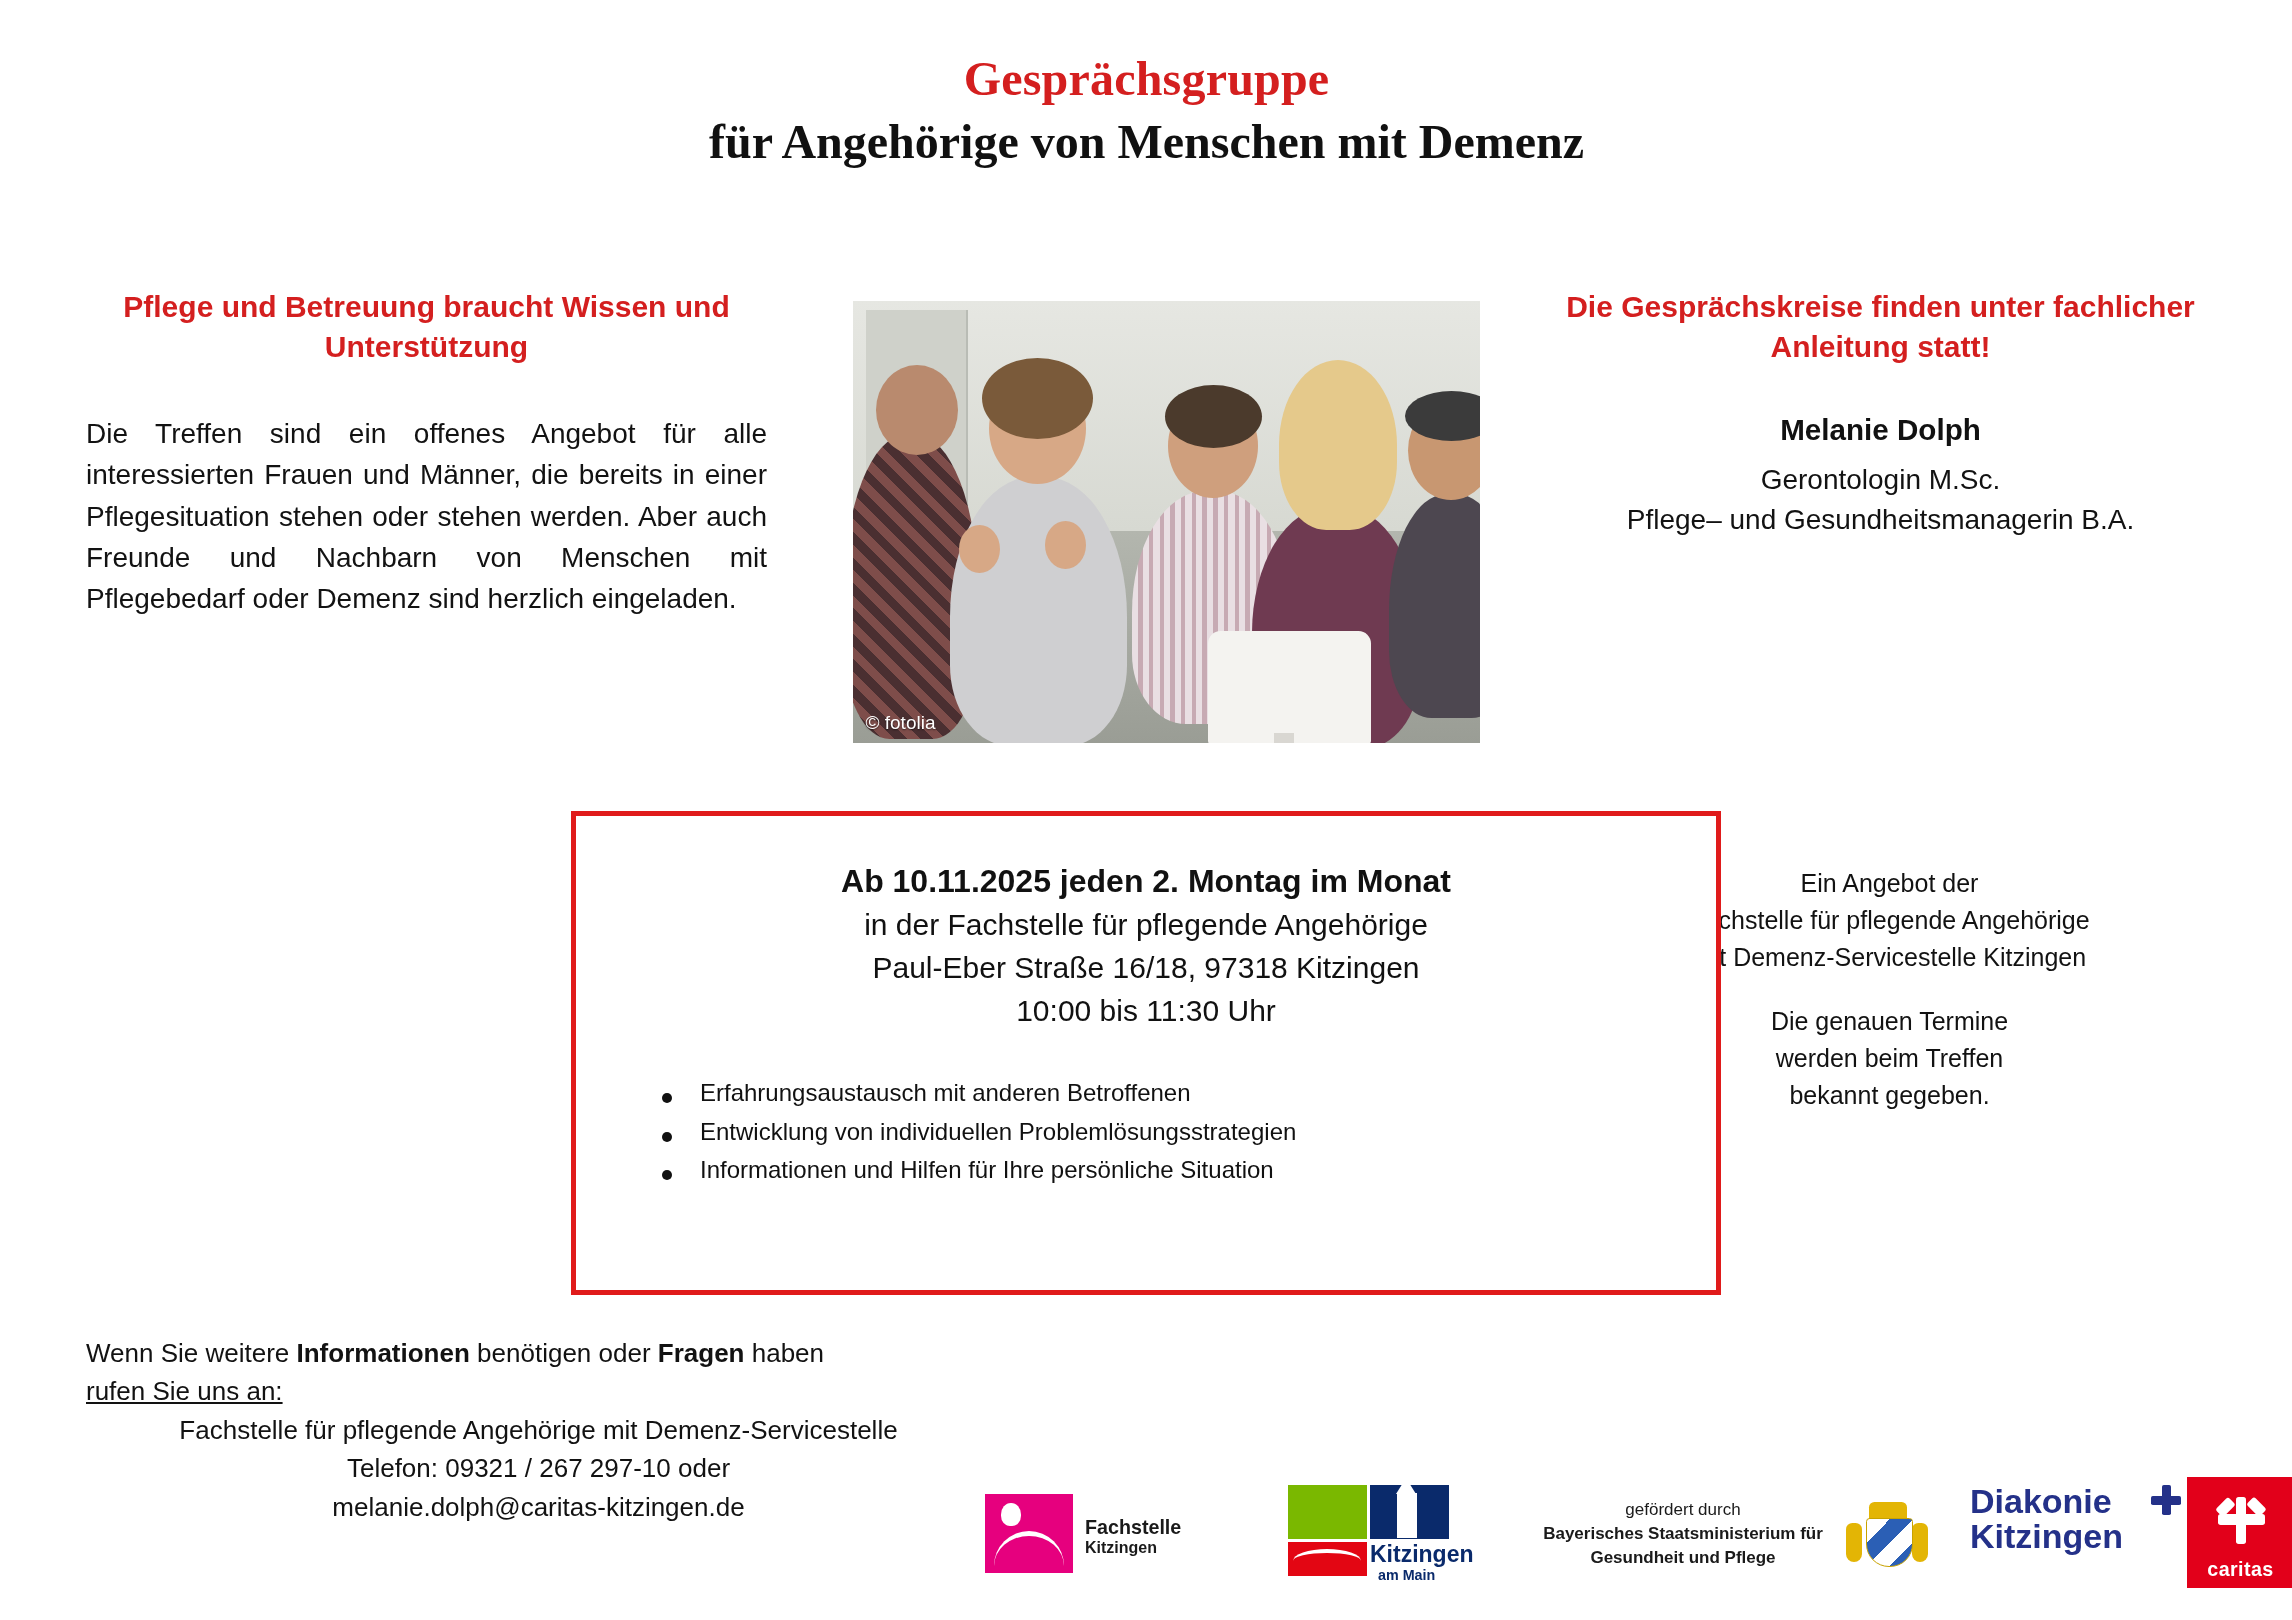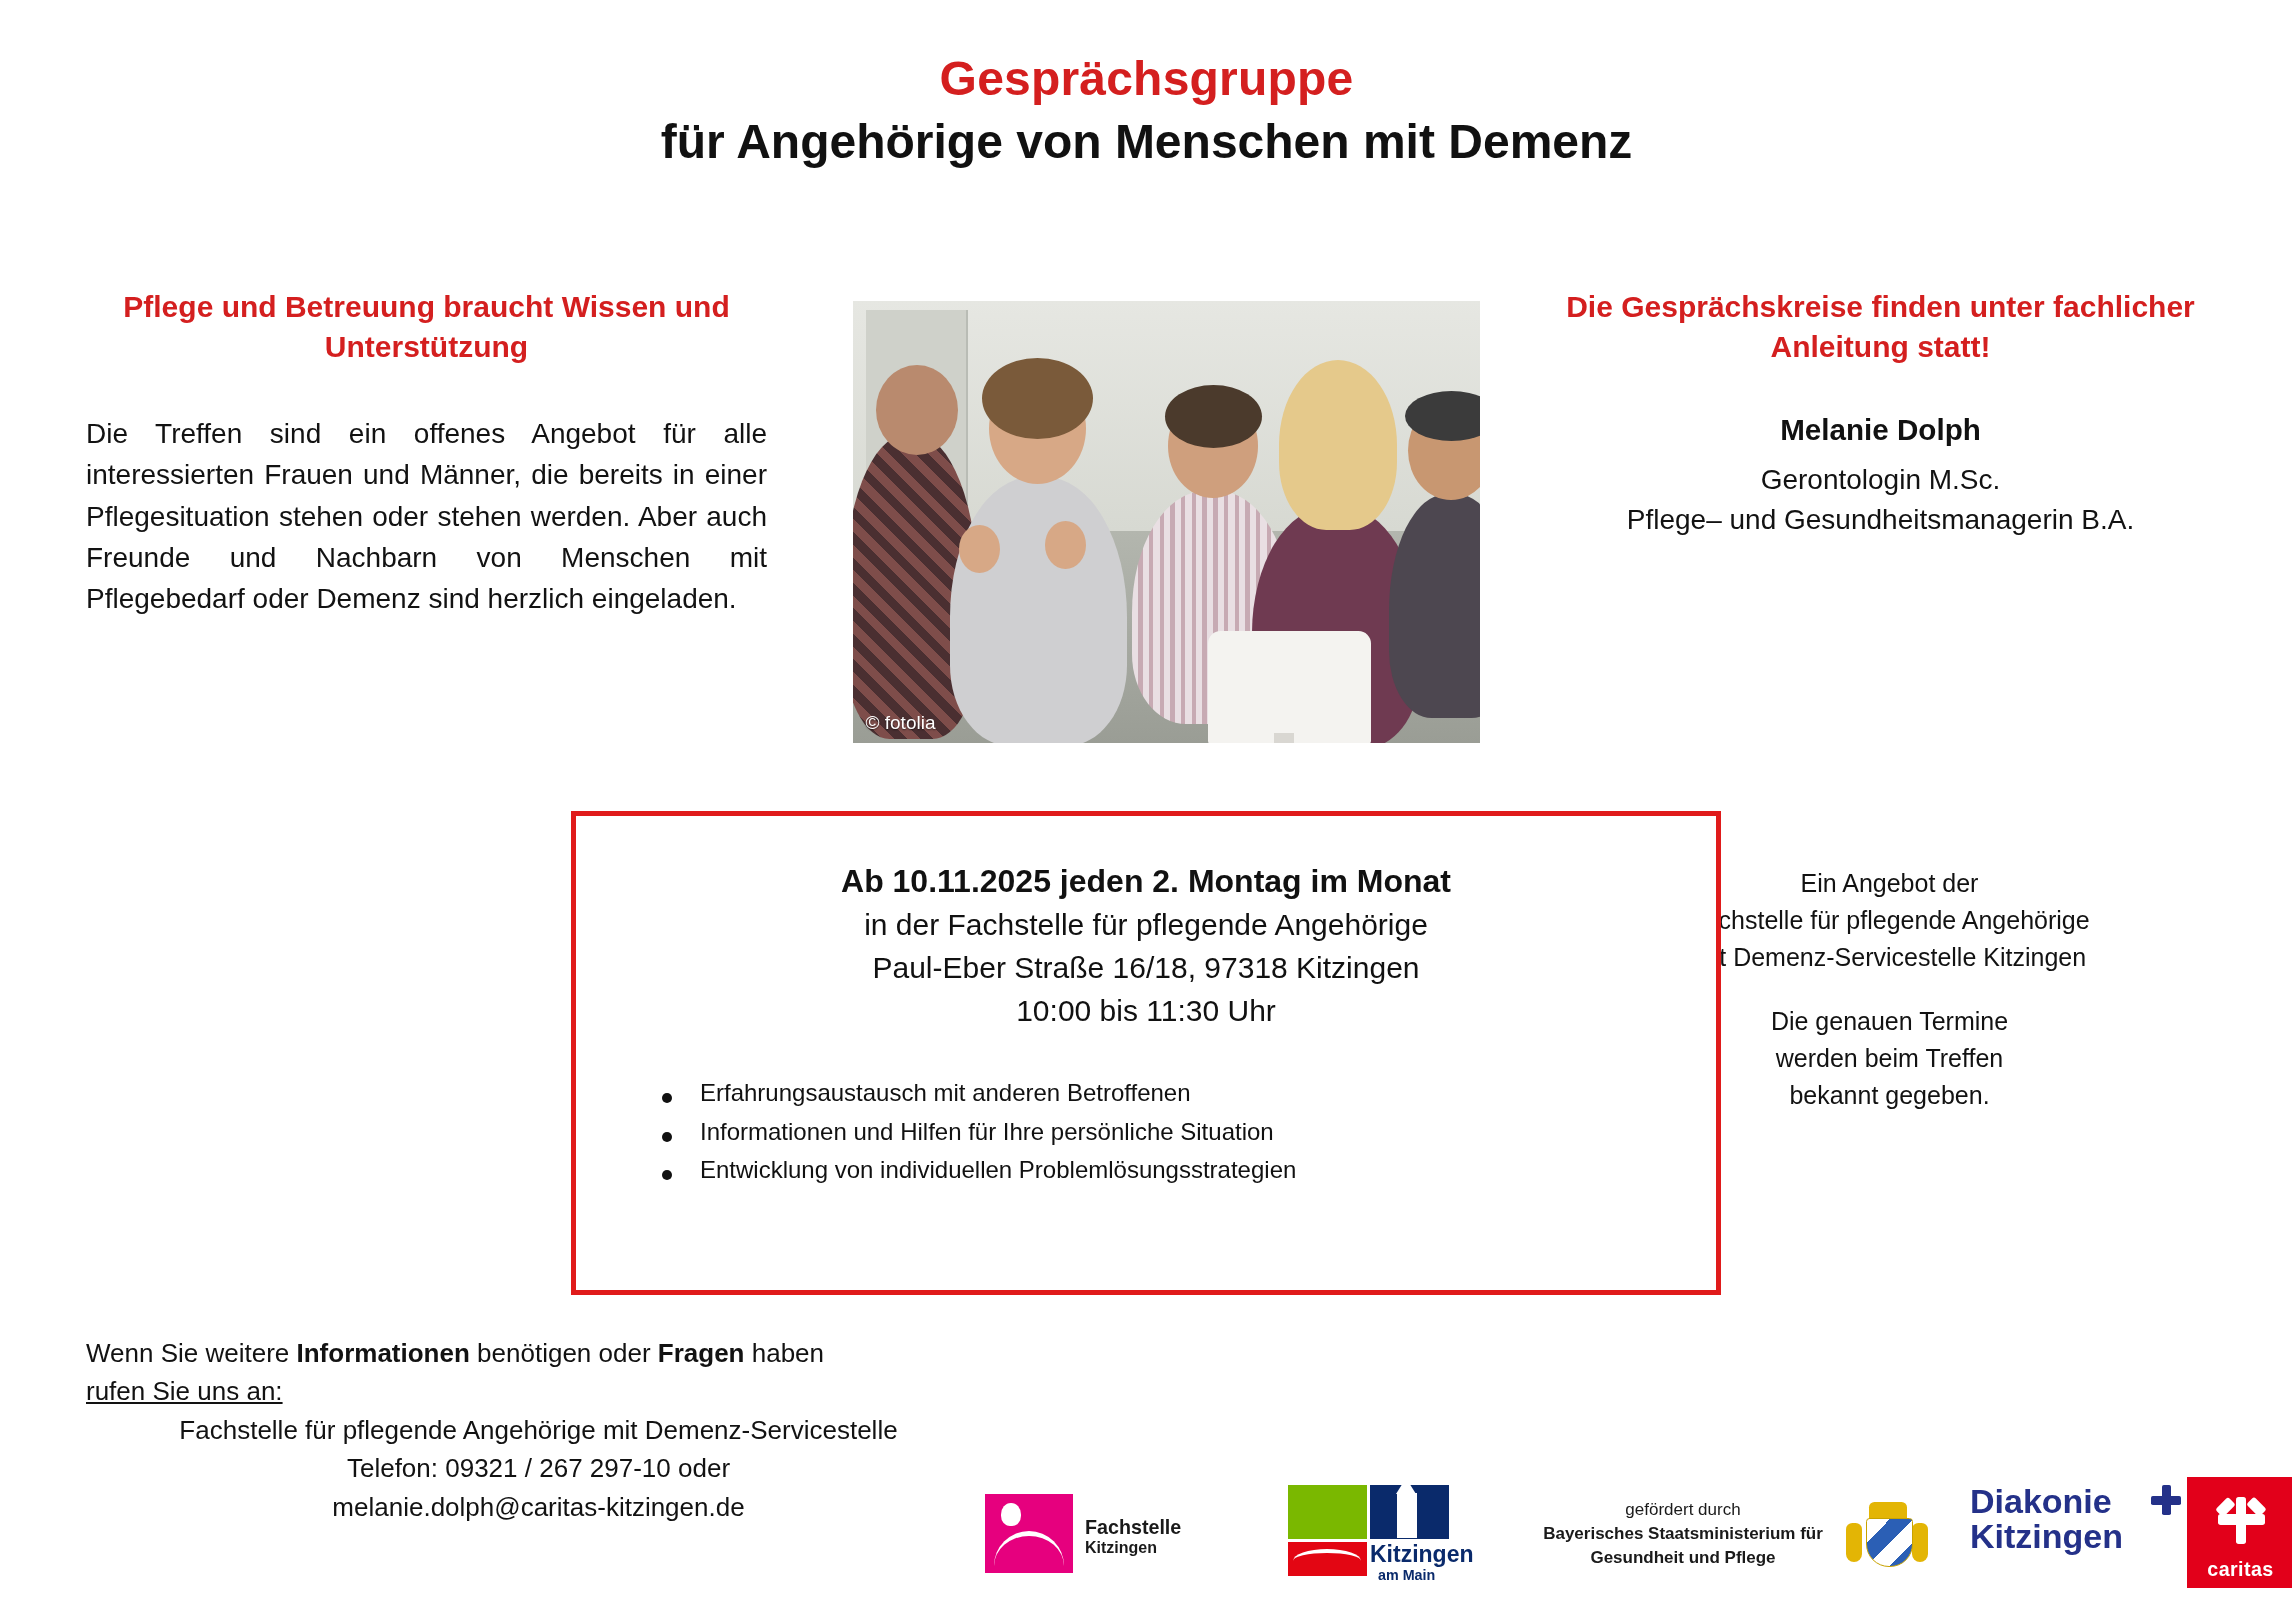--- a/index.html
+++ b/index.html
@@ -21,20 +21,21 @@
     height: 1620px;
   }
 
   
   .title-block {
     position: absolute;
     top: 52px;
     left: 0;
     width: 2293px;
     text-align: center;
+    font-family: Liberation Serif, serif;
   }
   .title-line1 {
     color: #d41f1f;
     font-size: 48px;
     font-weight: bold;
     letter-spacing: 0.2px;
     line-height: 1.12;
   }
   .title-line2 {
     color: #111111;
@@ -401,22 +402,22 @@
 
   <div class="red-box">
     <div class="box-lines">
       <div class="bold">Ab 10.11.2025 jeden 2. Montag im Monat</div>
       <div>in der Fachstelle für pflegende Angehörige</div>
       <div>Paul-Eber Straße 16/18, 97318 Kitzingen</div>
       <div>10:00 bis 11:30 Uhr</div>
     </div>
     <ul class="bullets">
       <li>Erfahrungsaustausch mit anderen Betroffenen</li>
+      <li>Entwicklung von individuellen Problemlösungsstrategien</li>
       <li>Informationen und Hilfen für Ihre persönliche Situation</li>
-      <li>Entwicklung von individuellen Problemlösungsstrategien</li>
     </ul>
   </div>
 
   <div class="contact">
     <div class="l1"><span>Wenn Sie weitere </span><b>Informationen</b><span> benötigen oder </span><b>Fragen</b><span> haben</span></div>
     <div class="l2">rufen Sie uns an:</div>
     <div class="l3">Fachstelle für pflegende Angehörige mit Demenz-Servicestelle</div>
     <div class="l4">Telefon: 09321 / 267 297-10 oder</div>
     <div class="l5">melanie.dolph@caritas-kitzingen.de</div>
   </div>

